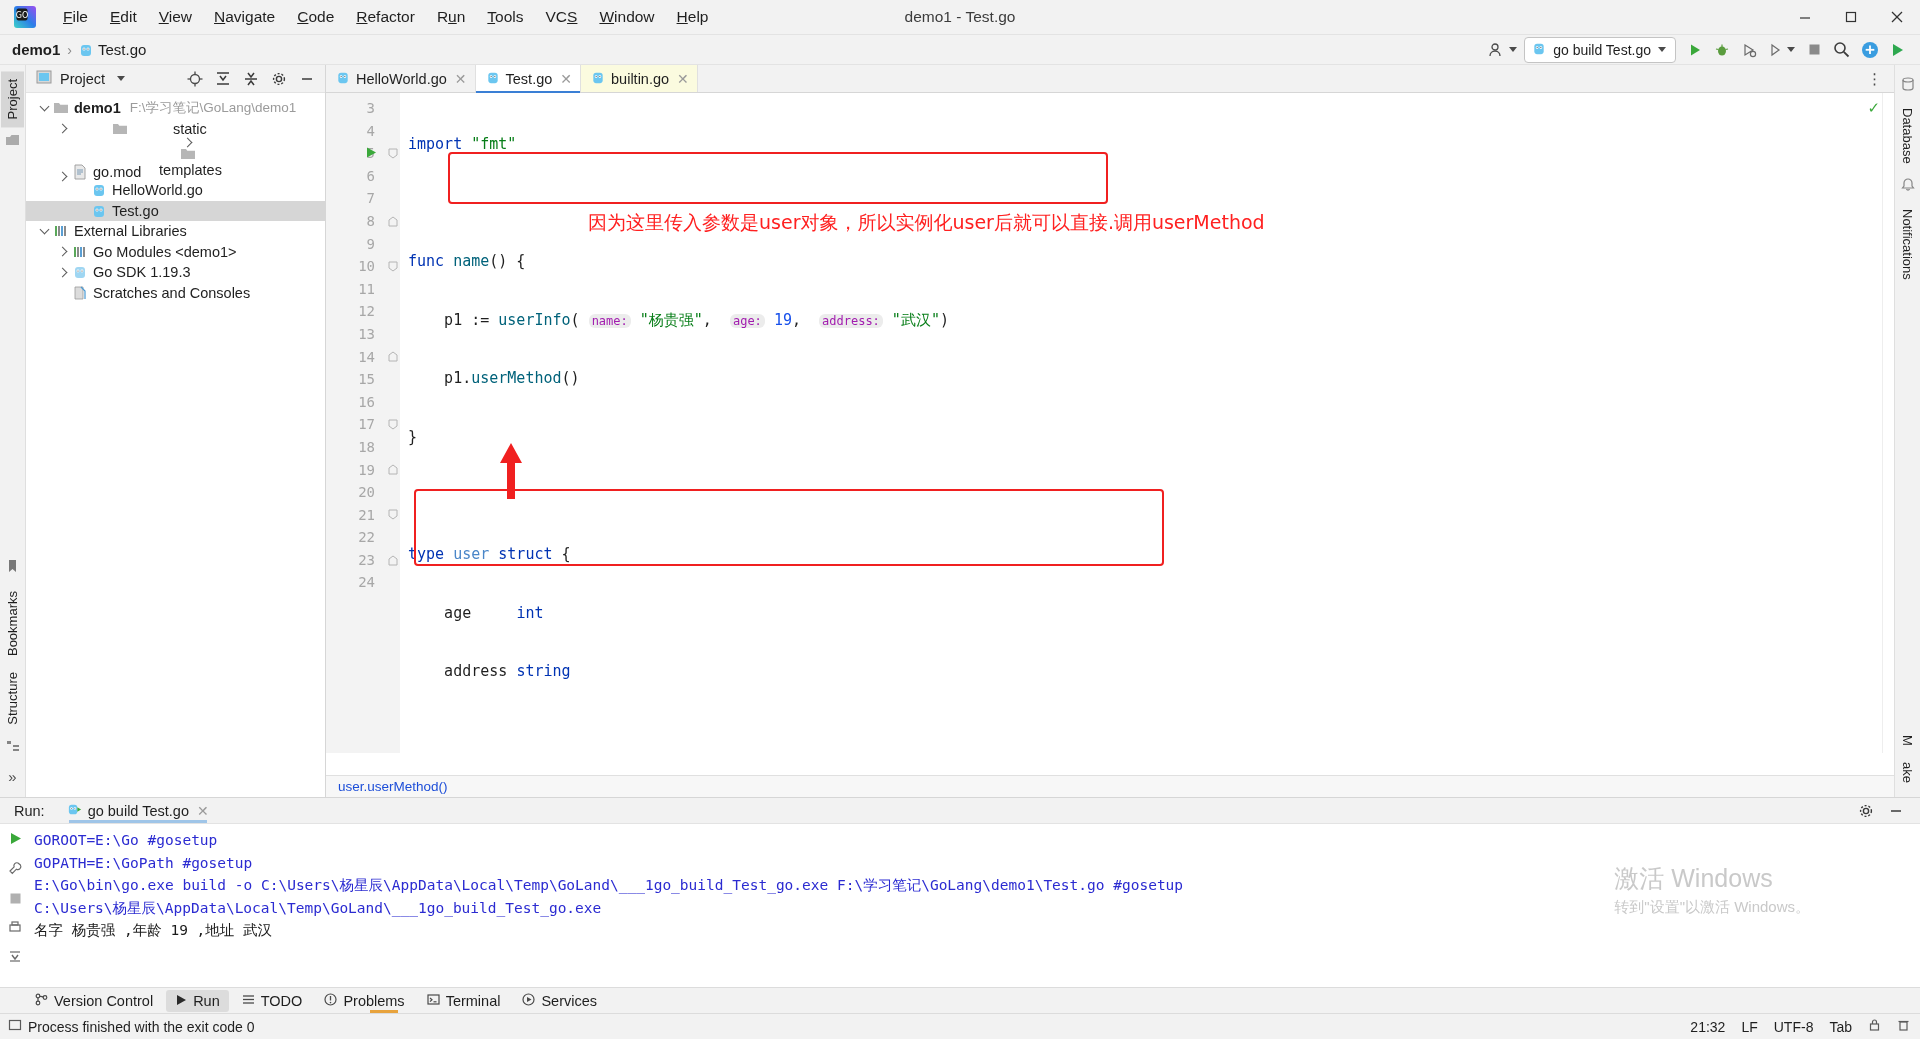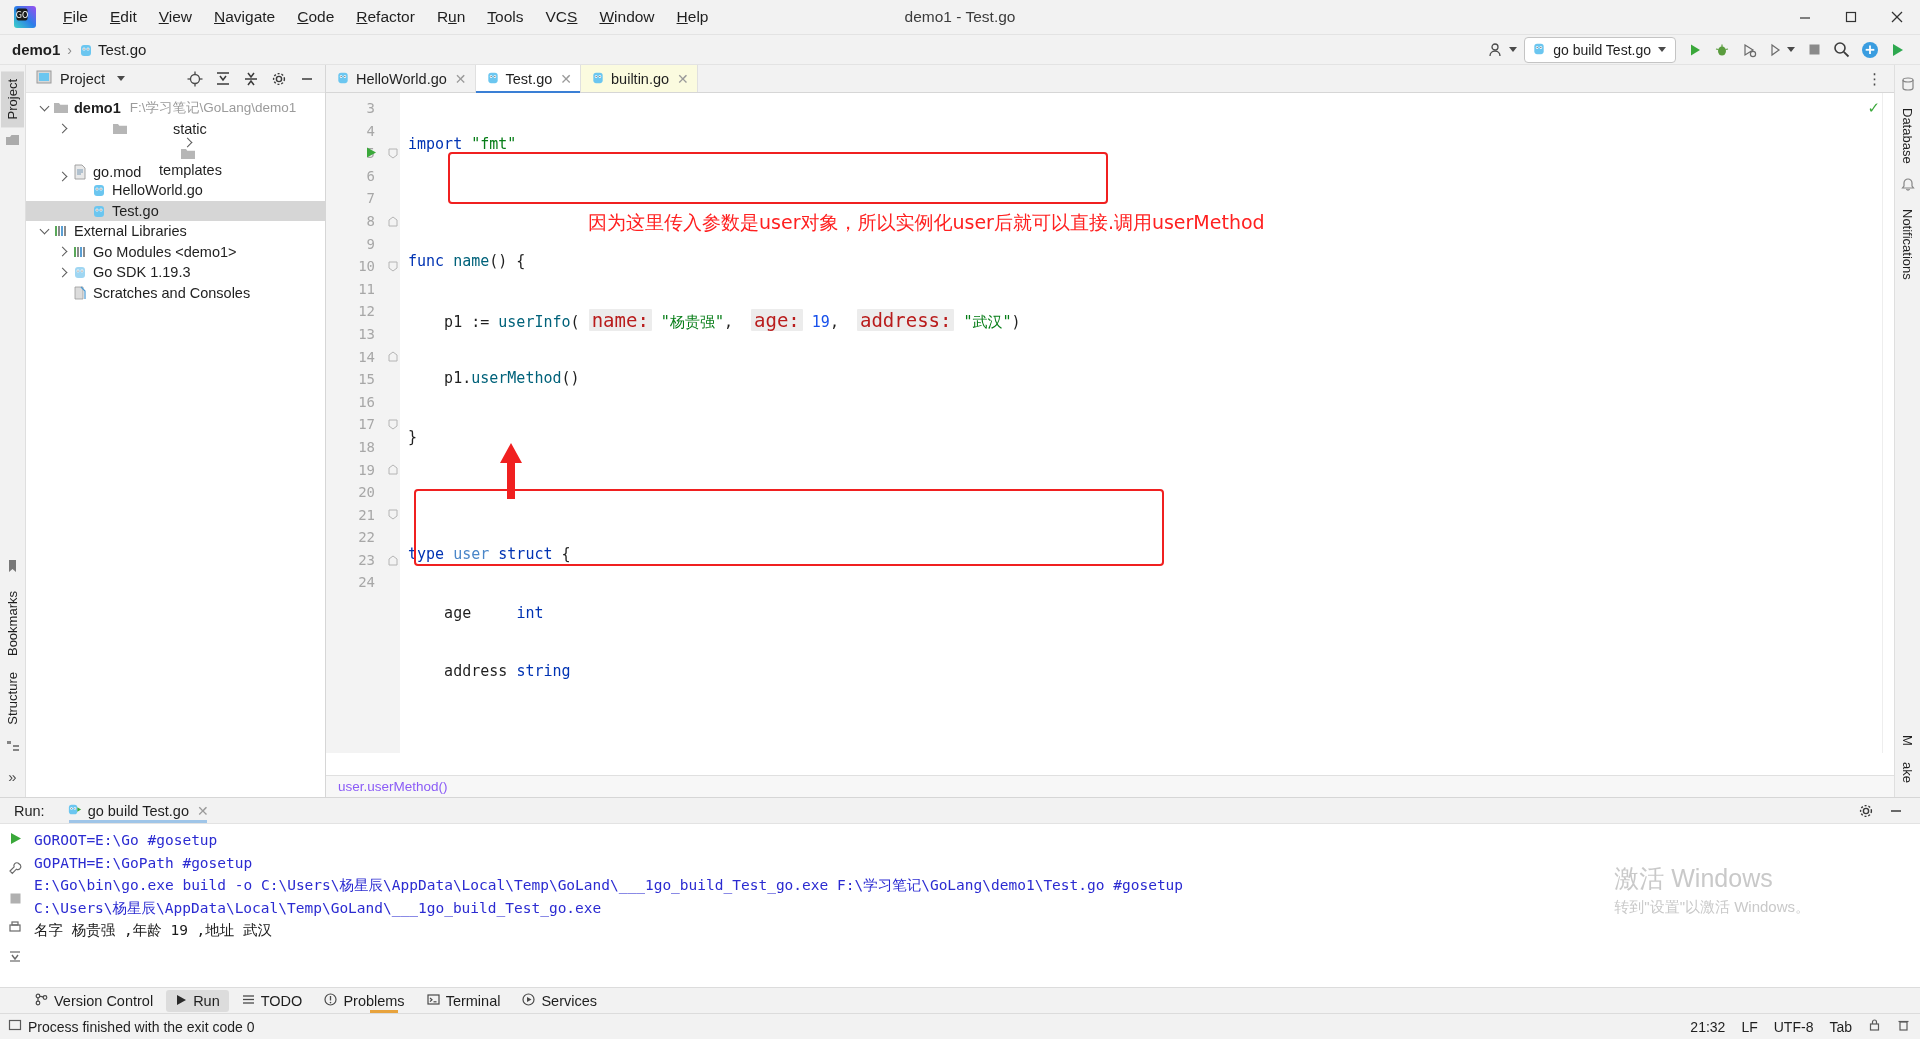--- a/index.html
+++ b/index.html
@@ -119,39 +119,39 @@
     flex:1; position:relative; font-family:"DejaVu Sans Mono", monospace; font-size:15px;
     padding-top:4px; color:#1f1f1f; overflow:hidden; white-space:pre;
   }
   .cl { height:22.6px; line-height:22.6px; padding-left:8px; }
   .kw { color:#0033b3; }
   .str { color:#067d17; }
   .num { color:#1750eb; }
   .fn  { color:#00627a; }
   .typ { color:#0033b3; }
   .param-hint {
-    background:#ececec; color:#b91c1c; border-radius:1px; padding:0 3px; font-size:19px;
+    background:#ececec; color:#a21caf; border-radius:6px; padding:0 3px; font-size:12px;
   }
   .recv { color:#4a86c8; }
 
   .right-gutter { width:12px; background:#fff; flex:none; border-left:1px solid #eee; position:relative;}
   .insp-ok { position:absolute; top:6px; right:14px; color:#3aa83a; font-size:15px; }
 
   
   .overlay { position:absolute; inset:0; pointer-events:none; }
   .redbox { position:absolute; border:2.5px solid #f02020; border-radius:4px; }
   .redtext {
     position:absolute; color:#ff2020; font-size:19px; white-space:nowrap;
     font-family:"DejaVu Sans", sans-serif; font-weight:500;
   }
   .redarrow { position:absolute; }
 
   .breadcrumb-bottom {
     height:22px; background:#f7f7f7; border-top:1px solid #e0e0e0; display:flex; align-items:center;
-    padding-left:12px; font-size:13.5px; color:#8b5cf6; flex:none;margin-top:22px;
+    padding-left:12px; font-size:13.5px; color:#1d4ed8; flex:none;margin-top:22px;
   }
 
   
   .runwin { height:190px; background:#fff; border-top:1px solid #d6d6d6; display:flex; flex-direction:column; flex:none; }
   .runhead {
     height:26px; display:flex; align-items:center; background:#f2f2f2; padding-left:14px;
     border-bottom:1px solid #e3e3e3; flex:none; font-size:14.5px;
   }
   .runtab {
     display:flex; align-items:center; gap:6px; margin-left:18px; padding:0 8px 0 4px;

